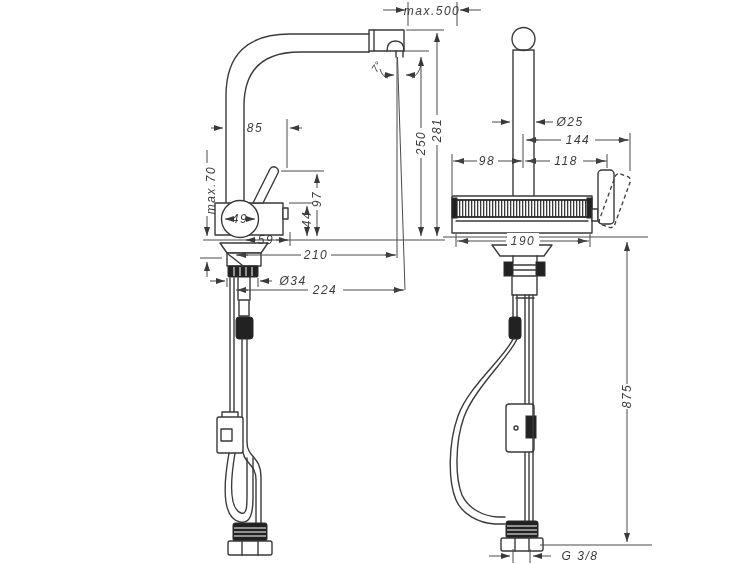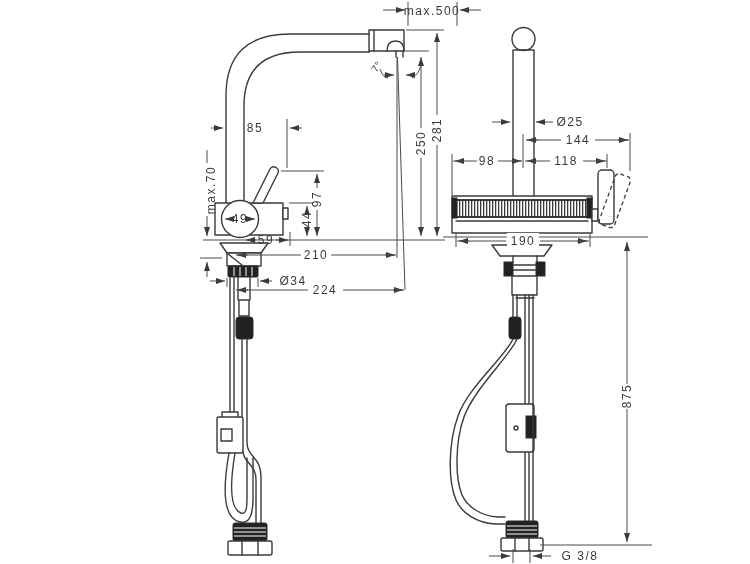--- a/index.html
+++ b/index.html
@@ -1,17 +1,17 @@
 <!DOCTYPE html>
 <html><head>
 <meta charset="utf-8">
 <style>
   html,body{margin:0;padding:0;background:#fff;}
   .stage{position:relative;width:750px;height:564px;background:#ffffff;overflow:hidden;
-         font-family:"Liberation Sans", sans-serif;}
+         font-family:"Liberation Sans", sans-serif;font-style:italic;}
   svg{position:absolute;left:0;top:0;}
   .dim-text{font-family:"Liberation Sans", sans-serif;font-size:12px;fill:#3a3a3a;letter-spacing:1.5px;}
   .dim-text.small{font-size:10px;letter-spacing:0.5px;}
   .outline{stroke:#3a3a3a;stroke-width:1.4;fill:none;stroke-linejoin:round;stroke-linecap:round;}
   .outline-f{stroke:#3a3a3a;stroke-width:1.4;fill:#ffffff;stroke-linejoin:round;}
   .dark{stroke:#2a2a2a;stroke-width:1;fill:#222222;}
   .dim{stroke:#4a4a4a;stroke-width:1;fill:none;}
   .dashed{stroke:#3a3a3a;stroke-width:1.3;fill:none;stroke-dasharray:4 3;}
 </style>
 </head>

